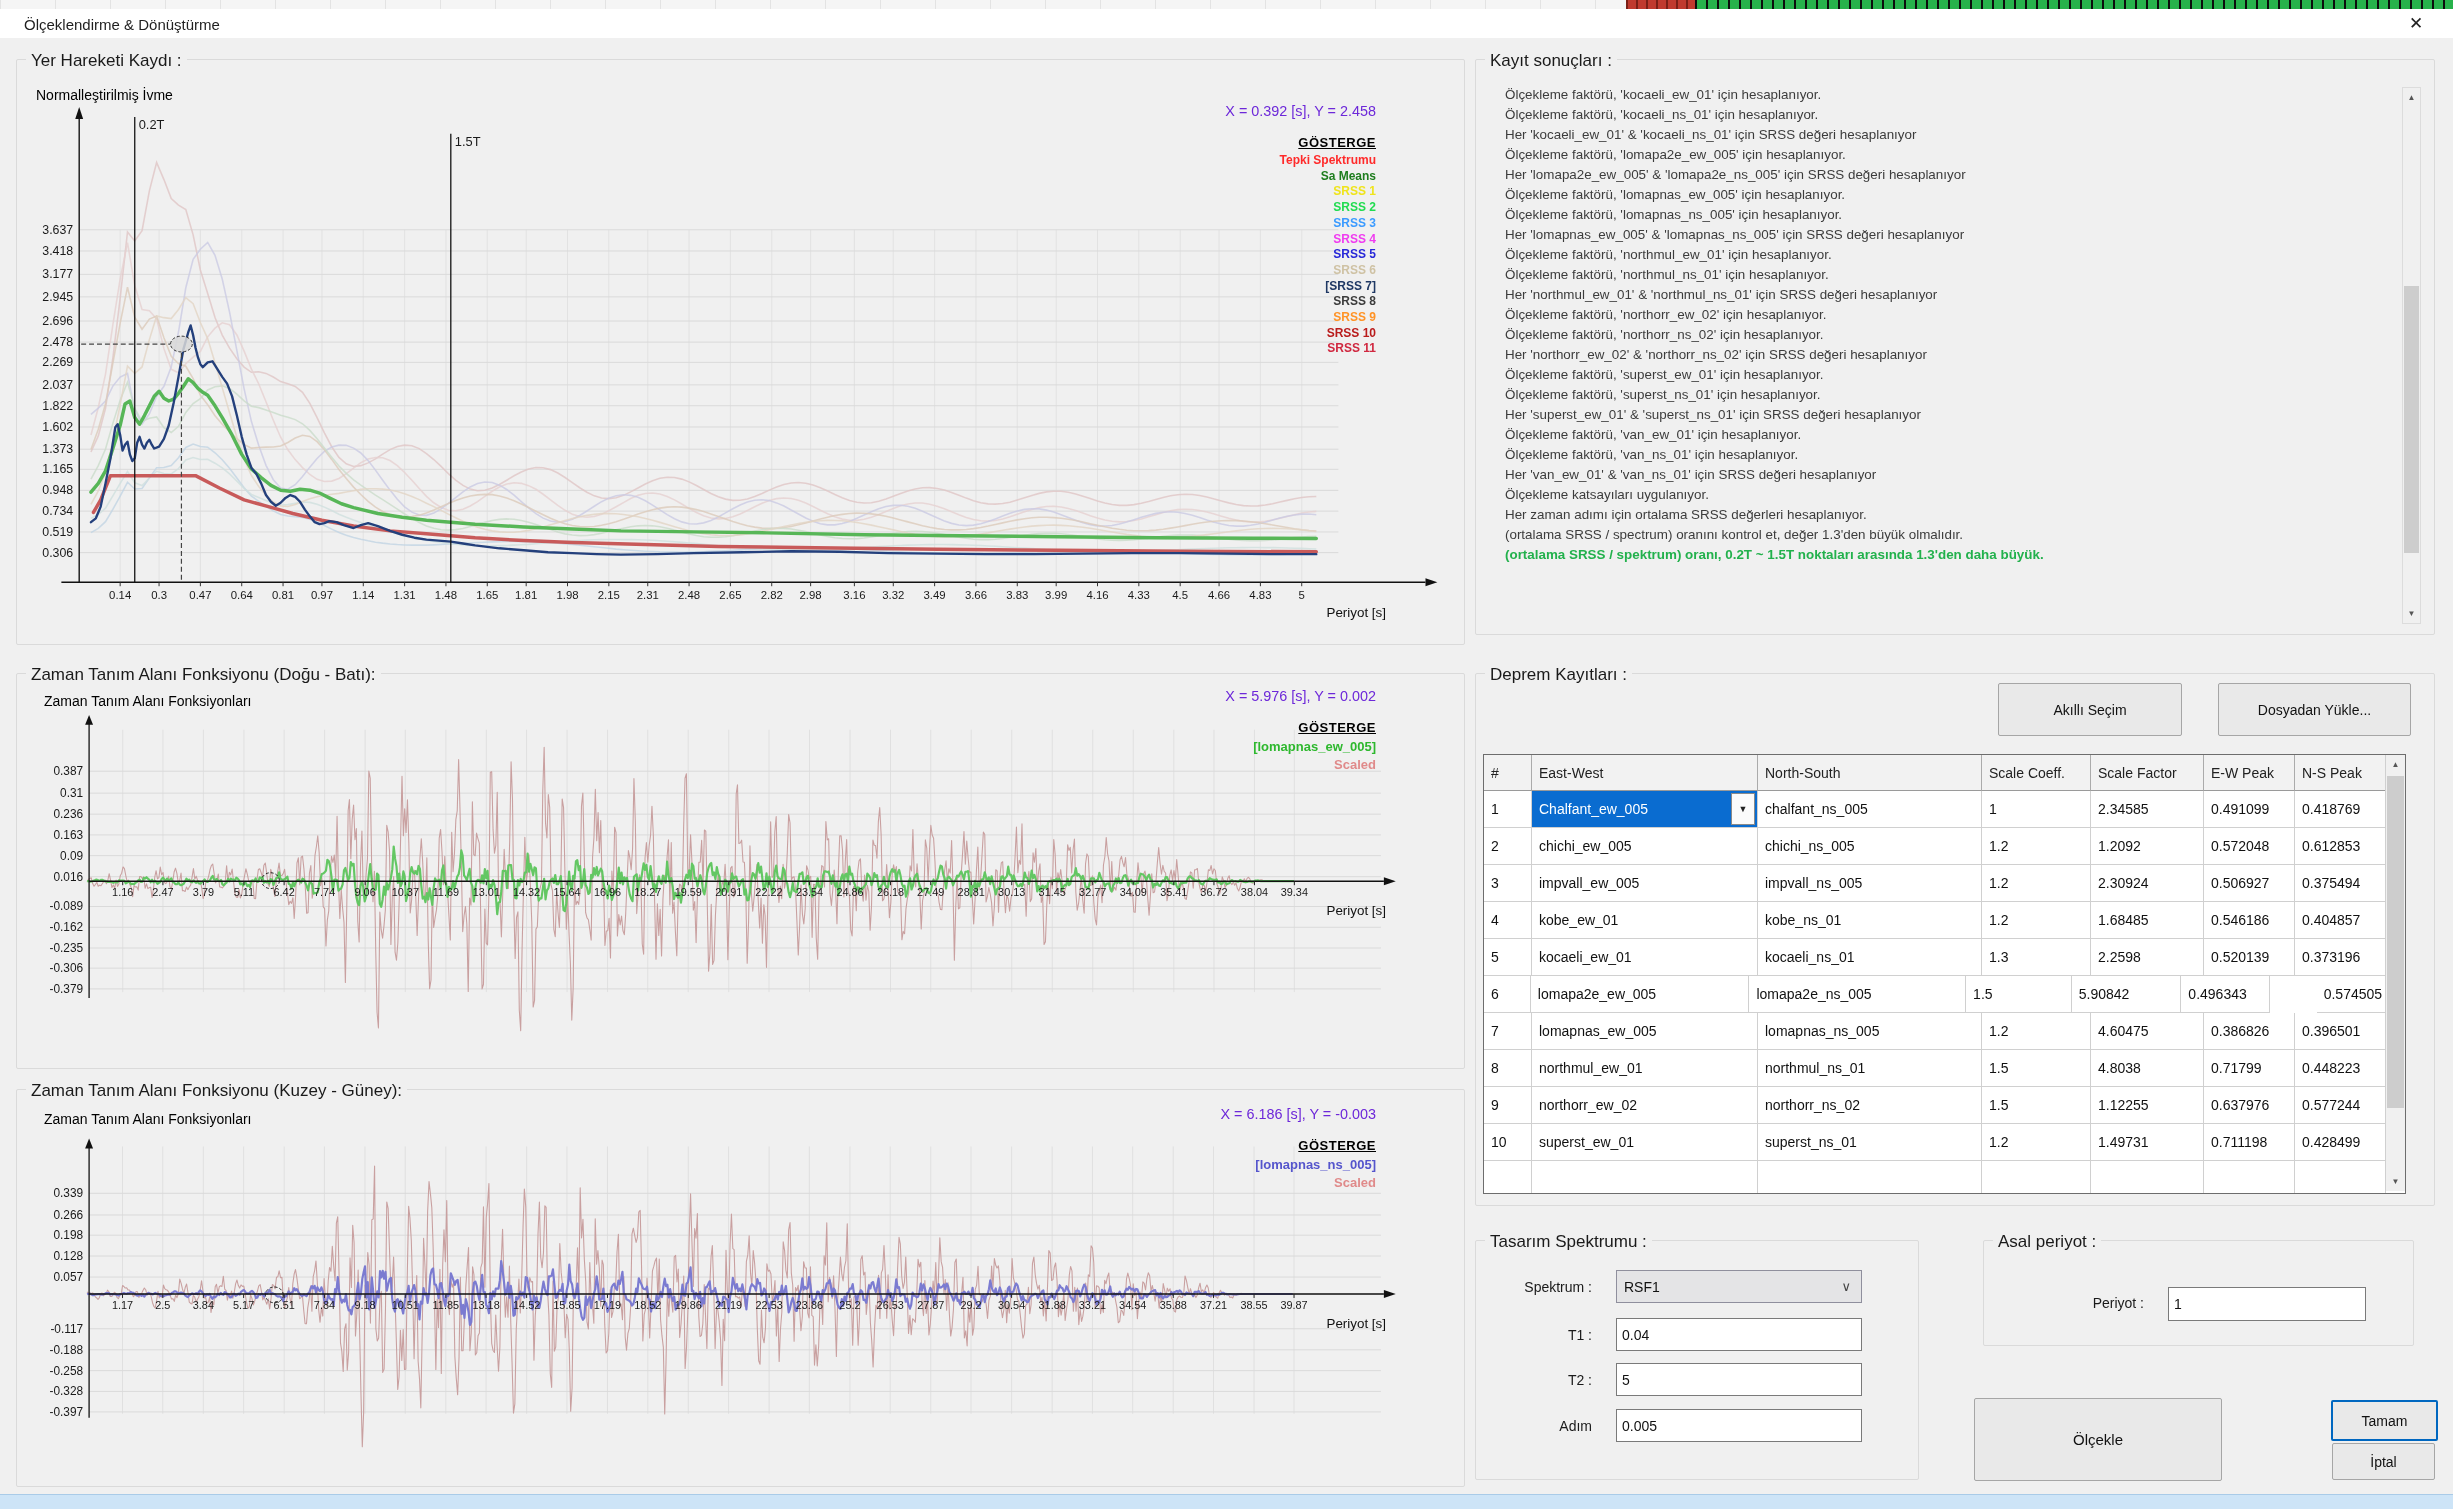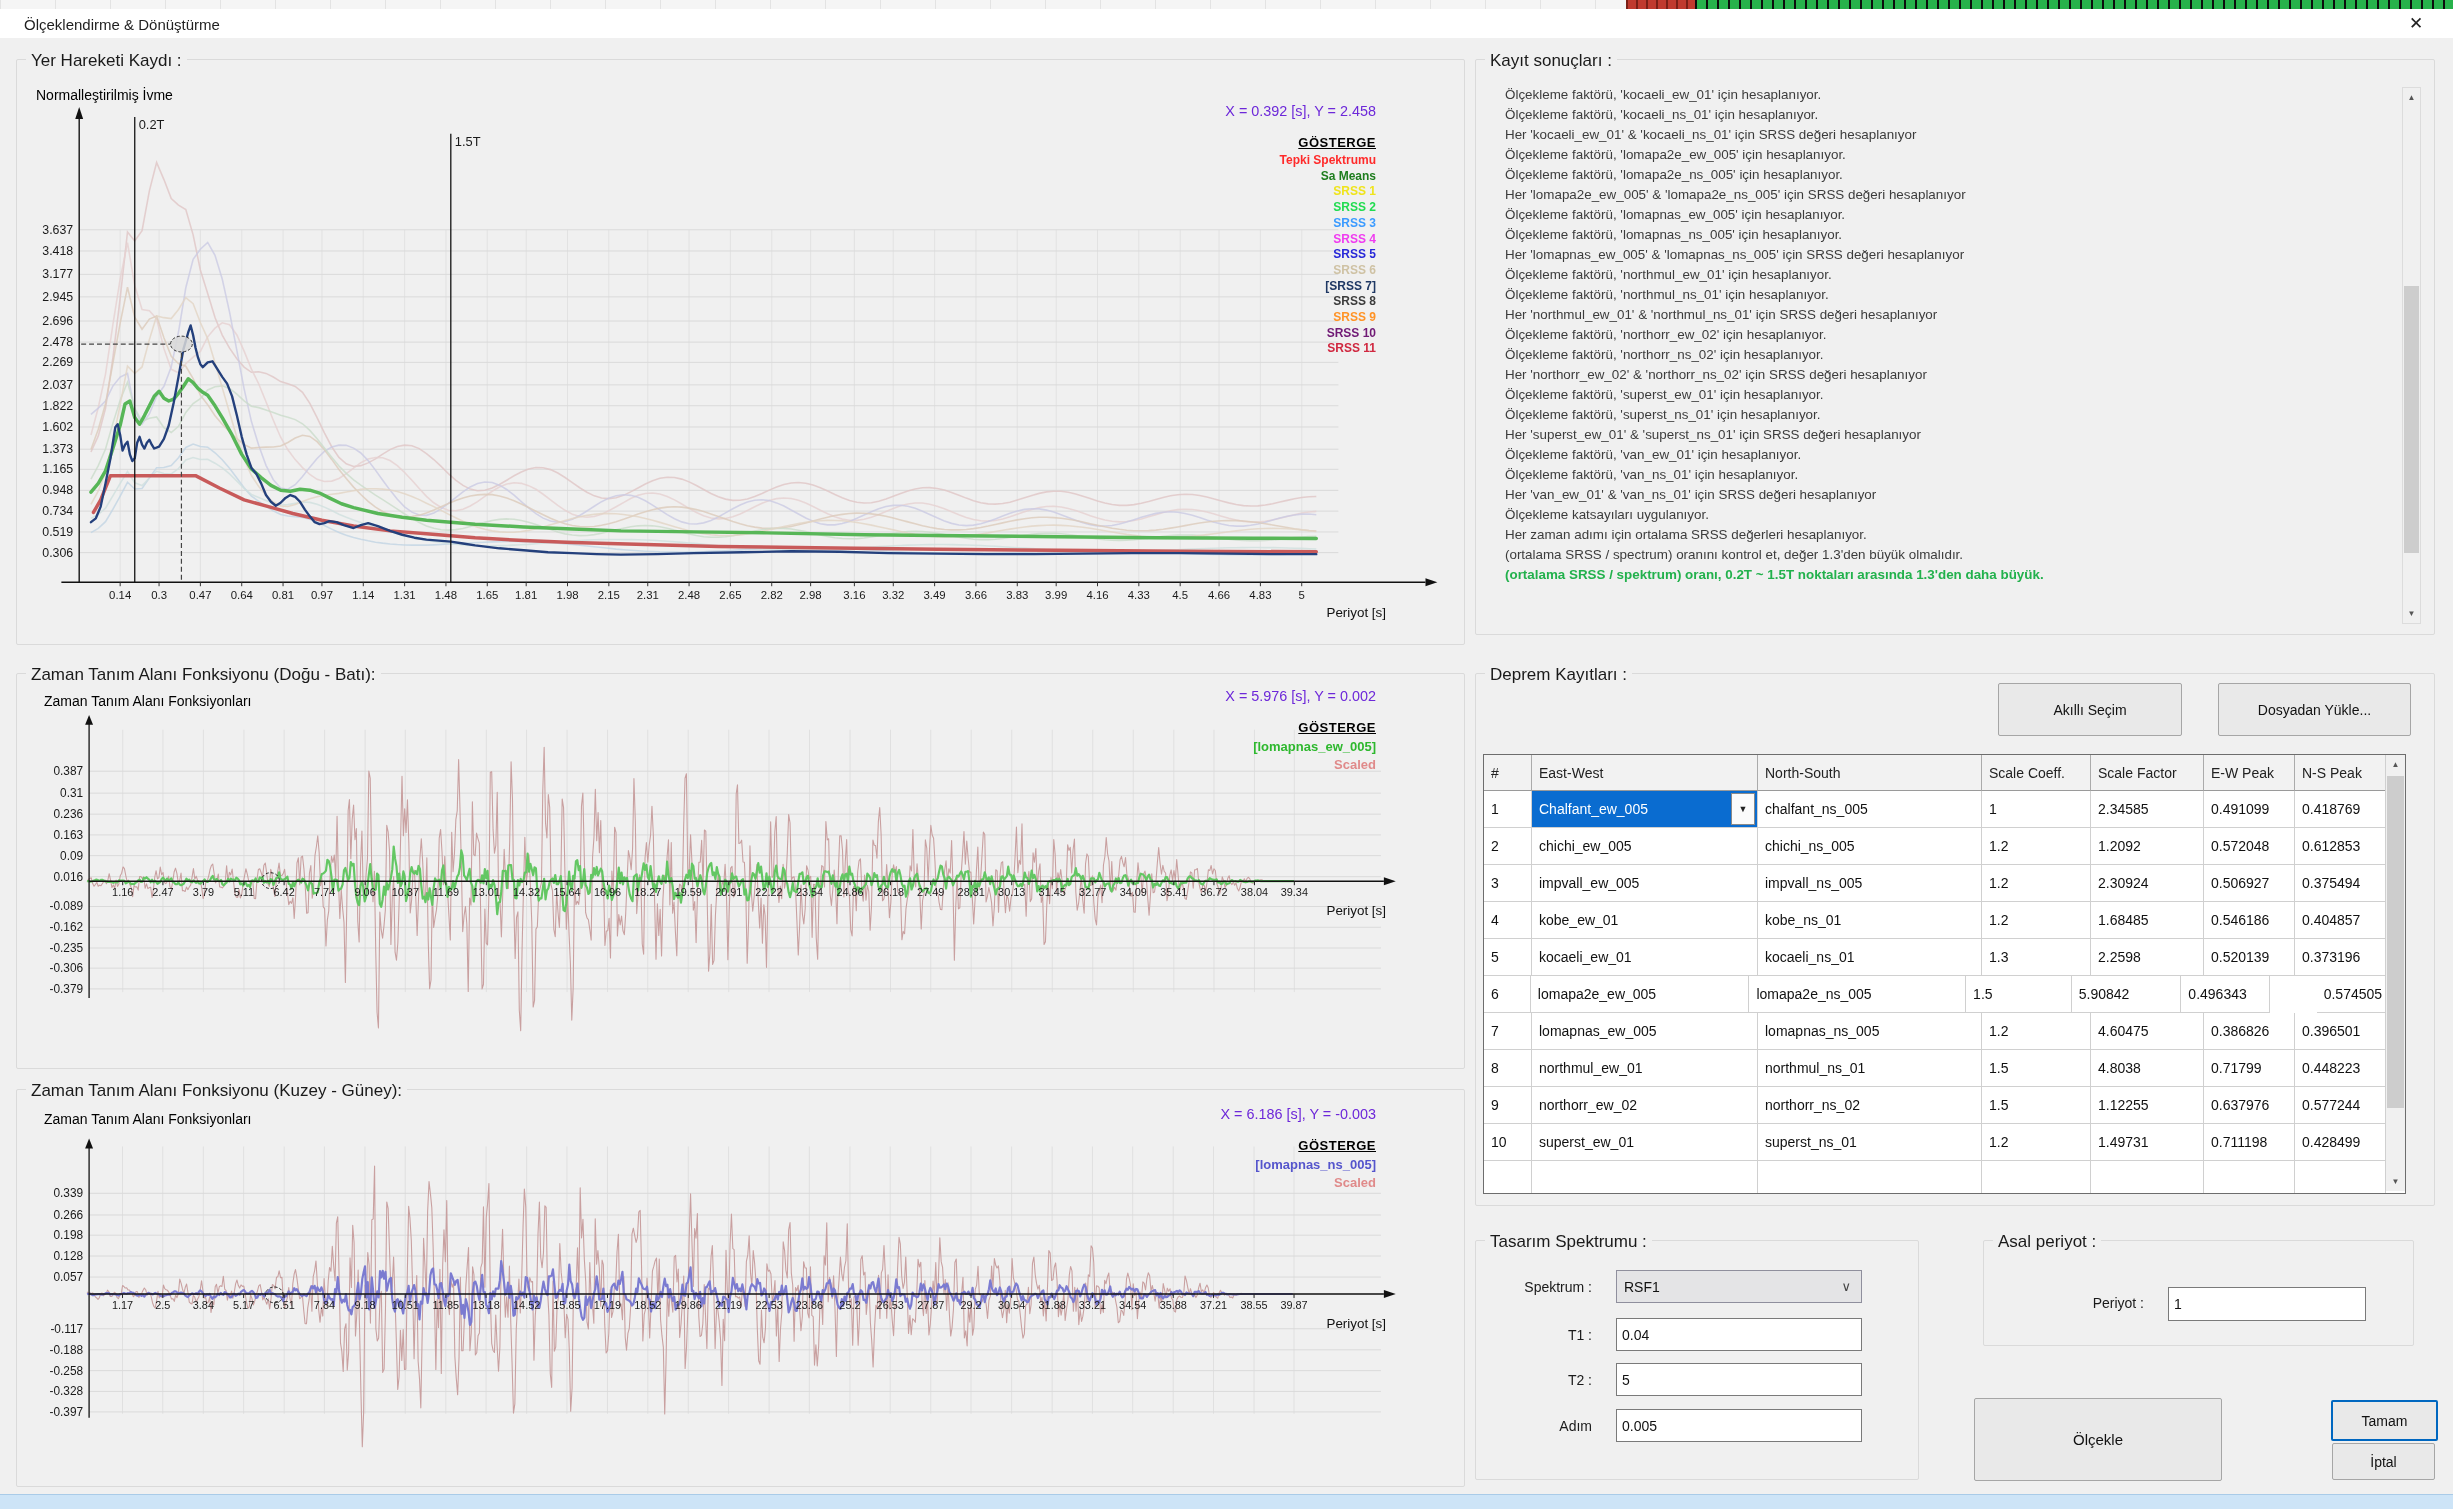--- a/index.html
+++ b/index.html
@@ -501,21 +501,21 @@
     <div class="lg-item" style="color: rgb(30, 125, 30);">Sa Means</div>
     <div class="lg-item" style="color: rgb(239, 228, 28);">SRSS 1</div>
     <div class="lg-item" style="color: rgb(33, 220, 80);">SRSS 2</div>
     <div class="lg-item" style="color: rgb(59, 155, 255);">SRSS 3</div>
     <div class="lg-item" style="color: rgb(240, 60, 240);">SRSS 4</div>
     <div class="lg-item" style="color: rgb(40, 40, 216);">SRSS 5</div>
     <div class="lg-item" style="color: rgb(207, 194, 164);">SRSS 6</div>
     <div class="lg-item" style="color: rgb(31, 56, 100); font-weight: 900;">[SRSS 7]</div>
     <div class="lg-item" style="color: rgb(60, 60, 60);">SRSS 8</div>
     <div class="lg-item" style="color: rgb(255, 147, 38);">SRSS 9</div>
-    <div class="lg-item" style="color: #701a75;">SRSS 10</div>
+    <div class="lg-item" style="color: #b91c1c;">SRSS 10</div>
     <div class="lg-item" style="color: rgb(208, 40, 64);">SRSS 11</div>
   </div>
 <div class="readout" style="right:1067px;top:605px;font-size:13.4px;color:#111;">Periyot [s]</div>
 
 <div class="chart-title" style="left:44px;top:693px;">Zaman Tanım Alanı Fonksiyonları</div>
 <div class="readout" style="right:1077px;top:688px;">X = 5.976 [s],  Y = 0.002</div>
 <div class="legend wide" id="legend-ew" style="right:1077px;top:720px;">
     <div class="lg-title">GÖSTERGE</div>
     <div class="lg-item" style="color: rgb(46, 184, 46); font-weight: 900;">[lomapnas_ew_005]</div>
     <div class="lg-item" style="color: rgb(224, 138, 138);">Scaled</div>
@@ -529,21 +529,20 @@
     <div class="lg-item" style="color: rgb(85, 85, 204); font-weight: 900;">[lomapnas_ns_005]</div>
     <div class="lg-item" style="color: rgb(224, 138, 138);">Scaled</div>
   </div>
 <div class="readout" style="right:1067px;top:1316px;font-size:13.4px;color:#111;">Periyot [s]</div>
 
 <div class="log-lines" id="log-lines">
     <div class="log-line">Ölçekleme faktörü, 'kocaeli_ew_01' için hesaplanıyor.</div>
     <div class="log-line">Ölçekleme faktörü, 'kocaeli_ns_01' için hesaplanıyor.</div>
     <div class="log-line">Her 'kocaeli_ew_01' &amp; 'kocaeli_ns_01' için SRSS değeri hesaplanıyor</div>
     <div class="log-line">Ölçekleme faktörü, 'lomapa2e_ew_005' için hesaplanıyor.</div>
-    <div class="log-line">Ölçekleme faktörü, 'lomapa2e_ns_005' için hesaplanıyor.</div>
     <div class="log-line">Her 'lomapa2e_ew_005' &amp; 'lomapa2e_ns_005' için SRSS değeri hesaplanıyor</div>
     <div class="log-line">Ölçekleme faktörü, 'lomapnas_ew_005' için hesaplanıyor.</div>
     <div class="log-line">Ölçekleme faktörü, 'lomapnas_ns_005' için hesaplanıyor.</div>
     <div class="log-line">Her 'lomapnas_ew_005' &amp; 'lomapnas_ns_005' için SRSS değeri hesaplanıyor</div>
     <div class="log-line">Ölçekleme faktörü, 'northmul_ew_01' için hesaplanıyor.</div>
     <div class="log-line">Ölçekleme faktörü, 'northmul_ns_01' için hesaplanıyor.</div>
     <div class="log-line">Her 'northmul_ew_01' &amp; 'northmul_ns_01' için SRSS değeri hesaplanıyor</div>
     <div class="log-line">Ölçekleme faktörü, 'northorr_ew_02' için hesaplanıyor.</div>
     <div class="log-line">Ölçekleme faktörü, 'northorr_ns_02' için hesaplanıyor.</div>
     <div class="log-line">Her 'northorr_ew_02' &amp; 'northorr_ns_02' için SRSS değeri hesaplanıyor</div>

